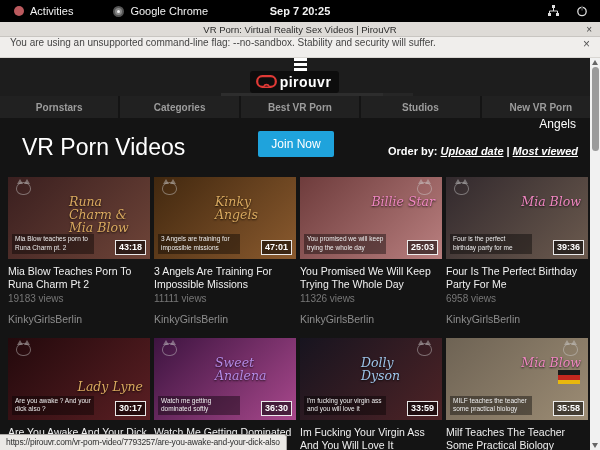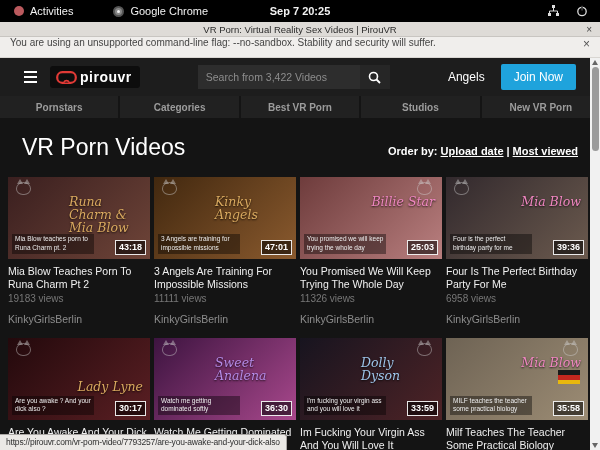--- a/index.html
+++ b/index.html
@@ -36,21 +36,21 @@
 
   
   .scrollbar { position:absolute; right:0; top:0; bottom:0; width:10px; background:#f1f1f1; z-index:40; }
   .sb-up { position:absolute; top:2px; left:2px; width:0; height:0;
     border-left:3px solid transparent; border-right:3px solid transparent; border-bottom:5px solid #666; }
   .sb-down { position:absolute; bottom:2px; left:2px; width:0; height:0;
     border-left:3px solid transparent; border-right:3px solid transparent; border-top:5px solid #666; }
   .sb-thumb { position:absolute; top:9px; left:1.5px; width:7px; height:84px; background:#9a9a9a; border-radius:4px; }
 
   
-  .site-header { height:38px; background:#1d1d1d; display:flex; align-items:center; padding-right:24px; }
+  .site-header { height:38px; background:#1d1d1d; display:flex; align-items:center; padding-right:24px;flex-direction:column; }
   .burger { margin-left:24px; display:flex; flex-direction:column; gap:2.5px; cursor:pointer; }
   .burger span { width:13px; height:2.5px; background:#fff; display:block; }
   .logo { margin-left:13px; background:#0d0d0d; border-radius:3px; padding:3px 8px 3px 6px;
     display:flex; align-items:center; gap:3px; }
   .logo-text { color:#fff; font-size:14px; font-weight:bold; letter-spacing:0.5px; }
   .search-wrap { margin-left:58px; display:flex; }
   .search-input { width:162px; height:24px; background:#2d2d2d; border:none; outline:none;
     color:#bbb; font-size:10.5px; padding:0 8px; font-family:"Liberation Sans", sans-serif; }
   .search-input::placeholder { color:#8d8d8d; }
   .search-btn { width:30px; height:24px; background:#262626; border:none; display:flex;
@@ -63,21 +63,21 @@
   .nav { height:22px; display:flex; background:#8b5cf6; }
   .nav-item { flex:1; background:#212121; border-right:2px solid #141414; color:#9c9c9c;
     font-size:10px; font-weight:bold; display:flex; align-items:center; justify-content:center; cursor:pointer; }
   .nav-item:last-child { border-right:none; }
 
   
   .page-head { display:flex; align-items:baseline; justify-content:space-between;
     padding:16px 22px 16px 22px; }
   .page-title { color:#fff; font-size:23px; font-weight:400; }
   .order-by { color:#fff; font-size:11px; font-weight:bold; }
-  .order-by a { color:#fff; text-decoration:underline; cursor:pointer; }
+  .order-by a { color:#fff; text-decoration:underline; cursor:pointer;font-style:italic; }
   .order-sep { margin:0 3px; }
 
   
   .grid { display:grid; grid-template-columns:repeat(4,1fr); column-gap:4px; row-gap:13px;
     padding:0 12px 0 8px; }
   .card { overflow:visible; }
   .thumb { position:relative; height:82px; background:#333; cursor:pointer; overflow:hidden; }
   .wm { position:absolute; left:8px; top:5px; width:15px; height:13px;
     border:1px solid rgba(210,210,210,.55); border-radius:50% 50% 46% 46%; opacity:.8; }
   .wm::before,.wm::after { content:""; position:absolute; top:-4px; width:0; height:0;

